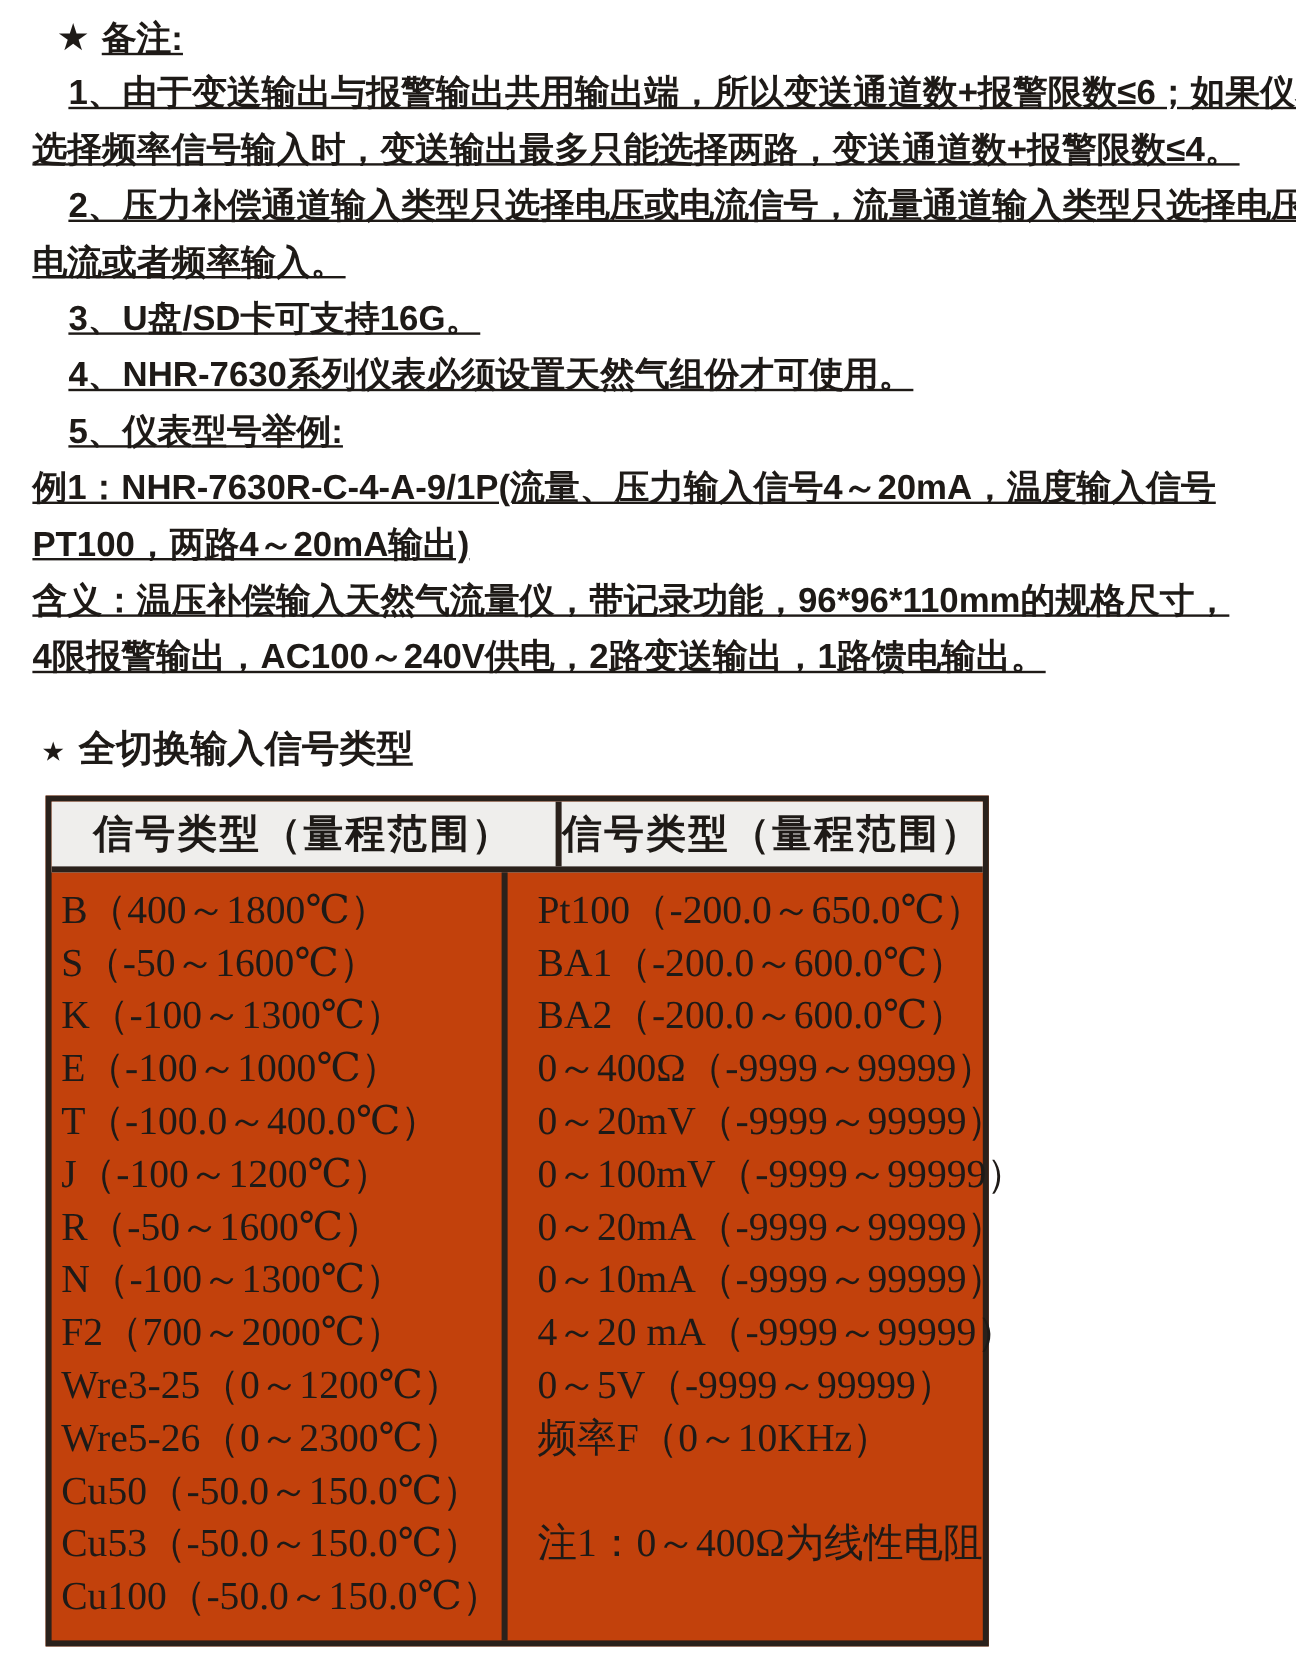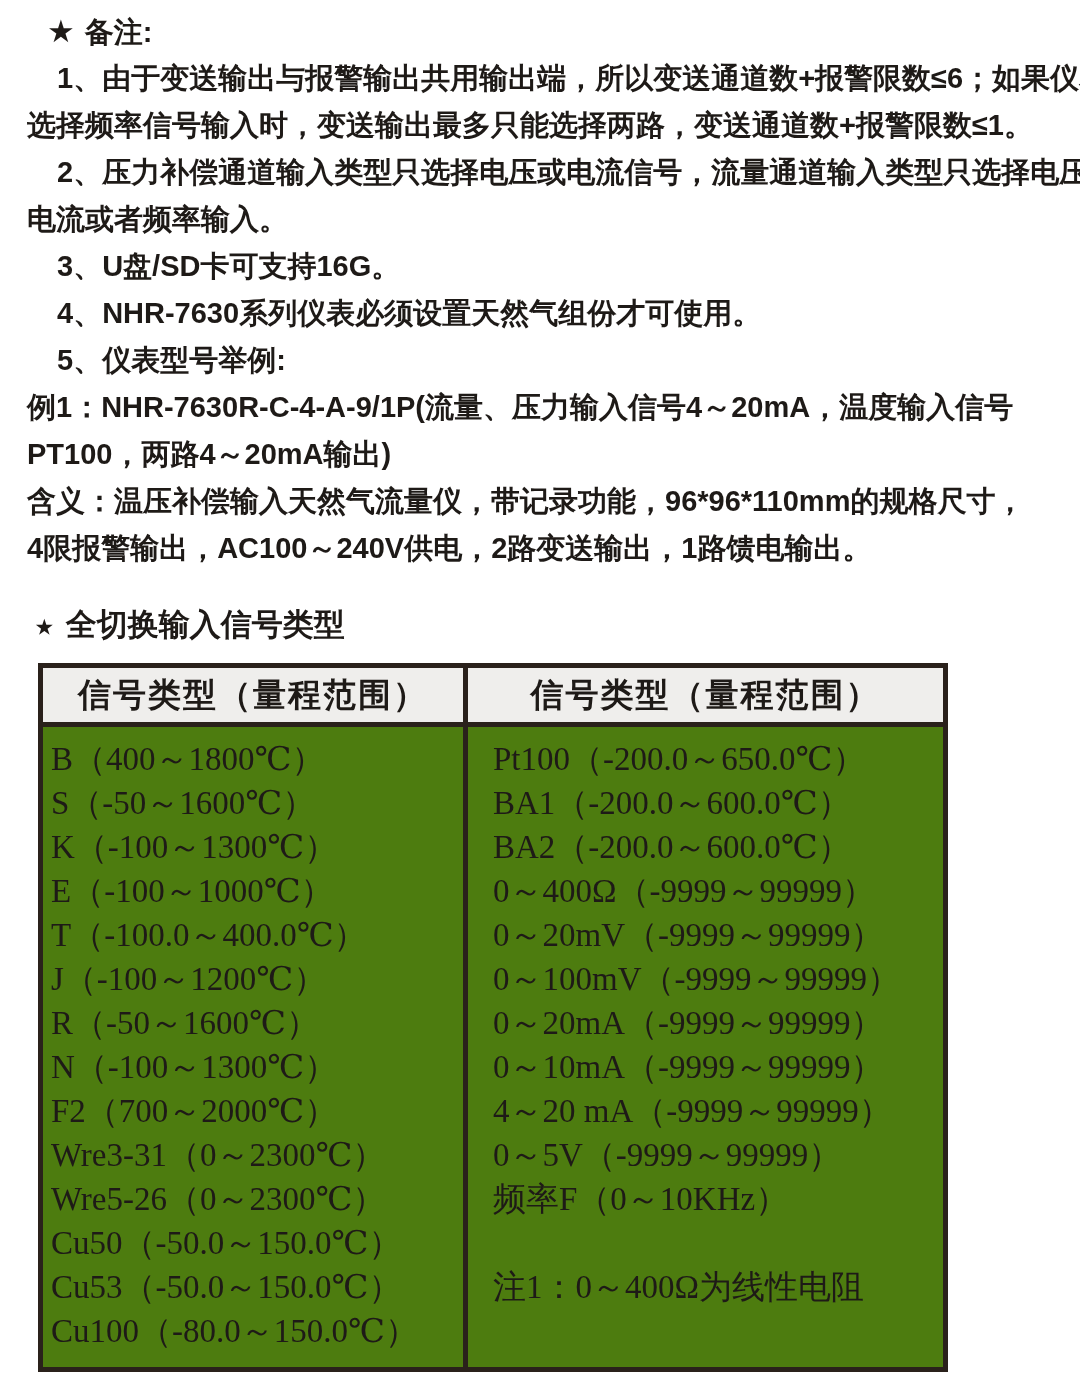--- a/index.html
+++ b/index.html
@@ -9,20 +9,21 @@
     position: relative;
     overflow: hidden;
     color: #1e1a17;
   }
   
   .notes {
     position: absolute;
     top: 8px; left: 27px; right: 10px;
     font-family: "Liberation Sans", "DejaVu Sans", sans-serif;
     font-weight: 600;
+    text-decoration: underline;
   }
   .nline {
     height: 47px; line-height: 47px;
     font-size: 29px;
     white-space: nowrap;
     letter-spacing: 0px;
   }
   .ind-star { padding-left: 20px; }
   .ind-num  { padding-left: 30px; }
   .star { display: inline-block; margin-right: 10px; font-size: 31px; }
@@ -33,24 +34,24 @@
     height: 47px; line-height: 47px;
     font-size: 31px; font-weight: 600;
     font-family: Liberation Mono, monospace;
     white-space: nowrap;
   }
   .section-head .star { margin-right: 12px; }
   
   .tbl {
     position: absolute;
     top: 663px; left: 38px;
-    width: 910px; height: 709px;
+    width: 786px; height: 709px;
     box-sizing: border-box;
     border: 5px solid #2a211b;
-    background: #4d7c0f;
+    background: #c2410c;
     font-family: "Liberation Serif", "DejaVu Serif", serif;
   }
   .tbl-head {
     display: flex;
     height: 54px;
     background: #efeeec;
     border-bottom: 5px solid #2a211b;
   }
   .th {
     box-sizing: border-box;
@@ -75,21 +76,21 @@
   }
 </style>
 </head>
 <body>
 
 <div class="notes">
   <div class="nline ind-star">
     <span class="star">★</span><span>备注:</span>
   </div>
   <div class="nline ind-num">1、由于变送输出与报警输出共用输出端，所以变送通道数+报警限数≤6；如果仪表</div>
-  <div class="nline">选择频率信号输入时，变送输出最多只能选择两路，变送通道数+报警限数≤1。</div>
+  <div class="nline">选择频率信号输入时，变送输出最多只能选择两路，变送通道数+报警限数≤4。</div>
   <div class="nline ind-num">2、压力补偿通道输入类型只选择电压或电流信号，流量通道输入类型只选择电压、</div>
   <div class="nline">电流或者频率输入。</div>
   <div class="nline ind-num">3、U盘/SD卡可支持16G。</div>
   <div class="nline ind-num">4、NHR-7630系列仪表必须设置天然气组份才可使用。</div>
   <div class="nline ind-num">5、仪表型号举例:</div>
   <div class="nline">例1：NHR-7630R-C-4-A-9/1P(流量、压力输入信号4～20mA，温度输入信号</div>
   <div class="nline">PT100，两路4～20mA输出)</div>
   <div class="nline">含义：温压补偿输入天然气流量仪，带记录功能，96*96*110mm的规格尺寸，</div>
   <div class="nline">4限报警输出，AC100～240V供电，2路变送输出，1路馈电输出。</div>
 </div>
@@ -107,25 +108,25 @@
     <div class="col col-left">
       <div class="trow">B（400～1800℃）</div>
       <div class="trow">S（-50～1600℃）</div>
       <div class="trow">K（-100～1300℃）</div>
       <div class="trow">E（-100～1000℃）</div>
       <div class="trow">T（-100.0～400.0℃）</div>
       <div class="trow">J（-100～1200℃）</div>
       <div class="trow">R（-50～1600℃）</div>
       <div class="trow">N（-100～1300℃）</div>
       <div class="trow">F2（700～2000℃）</div>
-      <div class="trow">Wre3-31（0～2300℃）</div>
+      <div class="trow">Wre3-25（0～1200℃）</div>
       <div class="trow">Wre5-26（0～2300℃）</div>
       <div class="trow">Cu50（-50.0～150.0℃）</div>
       <div class="trow">Cu53（-50.0～150.0℃）</div>
-      <div class="trow">Cu100（-80.0～150.0℃）</div>
+      <div class="trow">Cu100（-50.0～150.0℃）</div>
     </div>
     <div class="col col-right">
       <div class="trow">Pt100（-200.0～650.0℃）</div>
       <div class="trow">BA1（-200.0～600.0℃）</div>
       <div class="trow">BA2（-200.0～600.0℃）</div>
       <div class="trow">0～400Ω（-9999～99999）</div>
       <div class="trow">0～20mV（-9999～99999）</div>
       <div class="trow">0～100mV（-9999～99999）</div>
       <div class="trow">0～20mA（-9999～99999）</div>
       <div class="trow">0～10mA（-9999～99999）</div>

